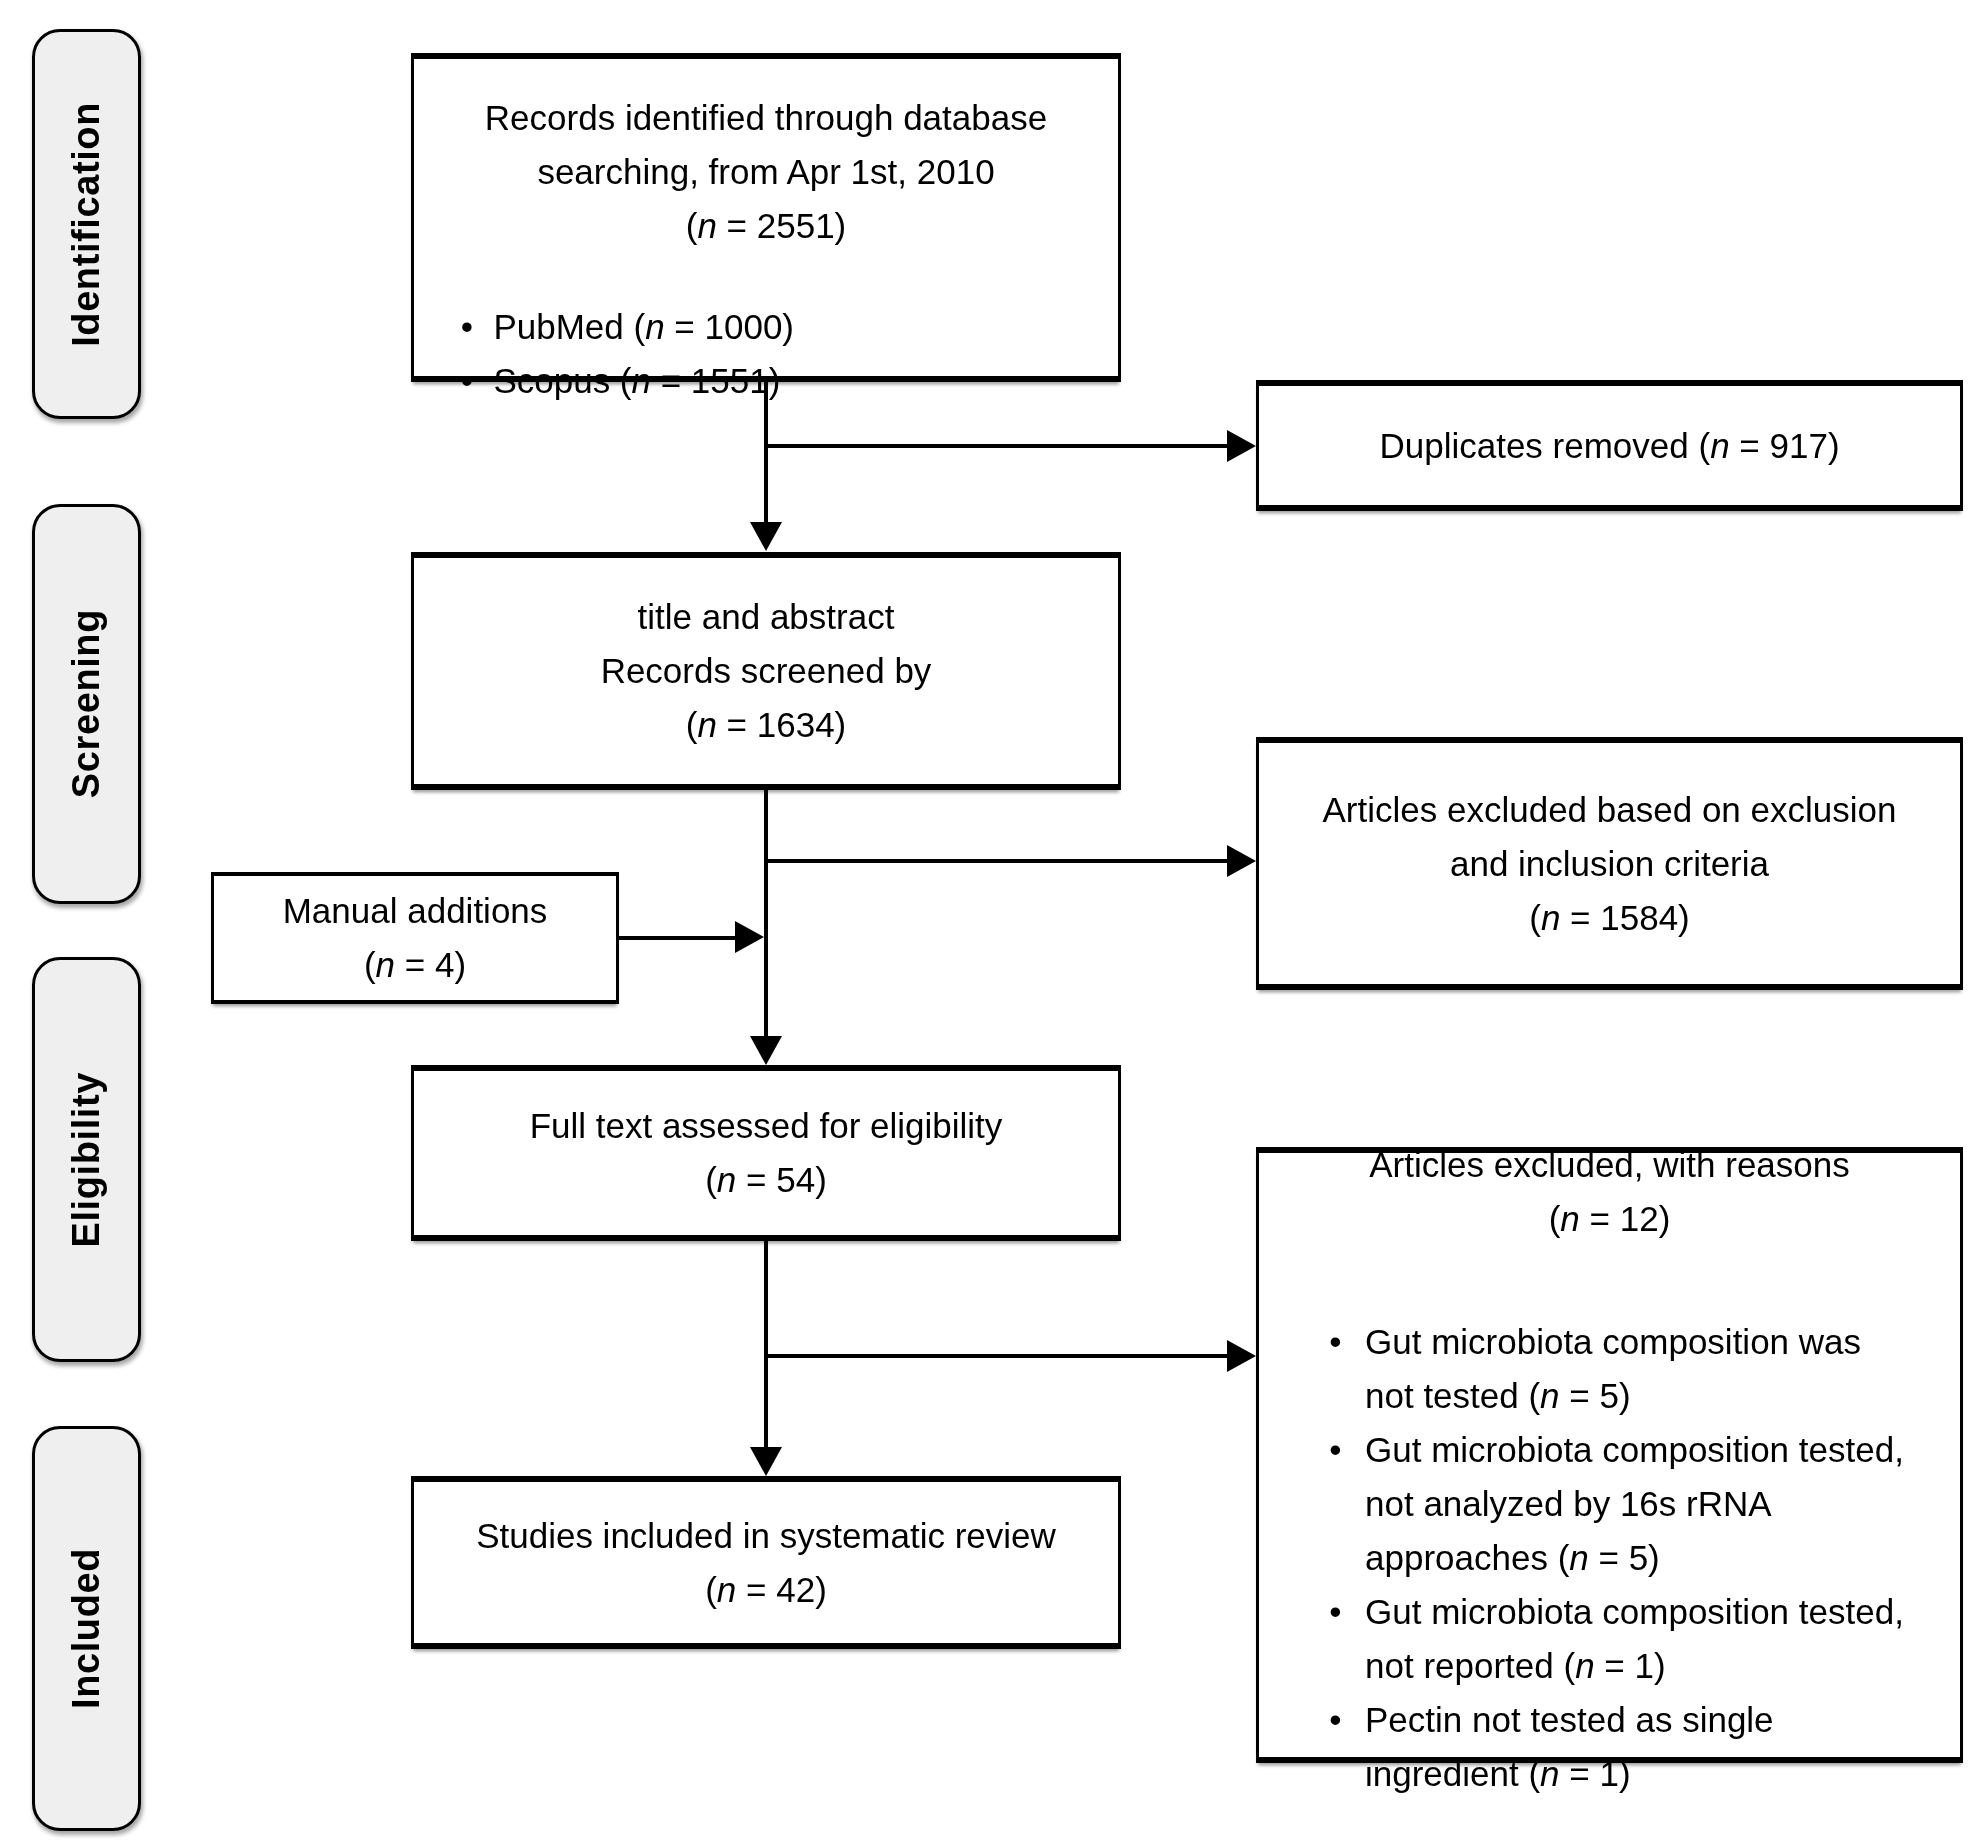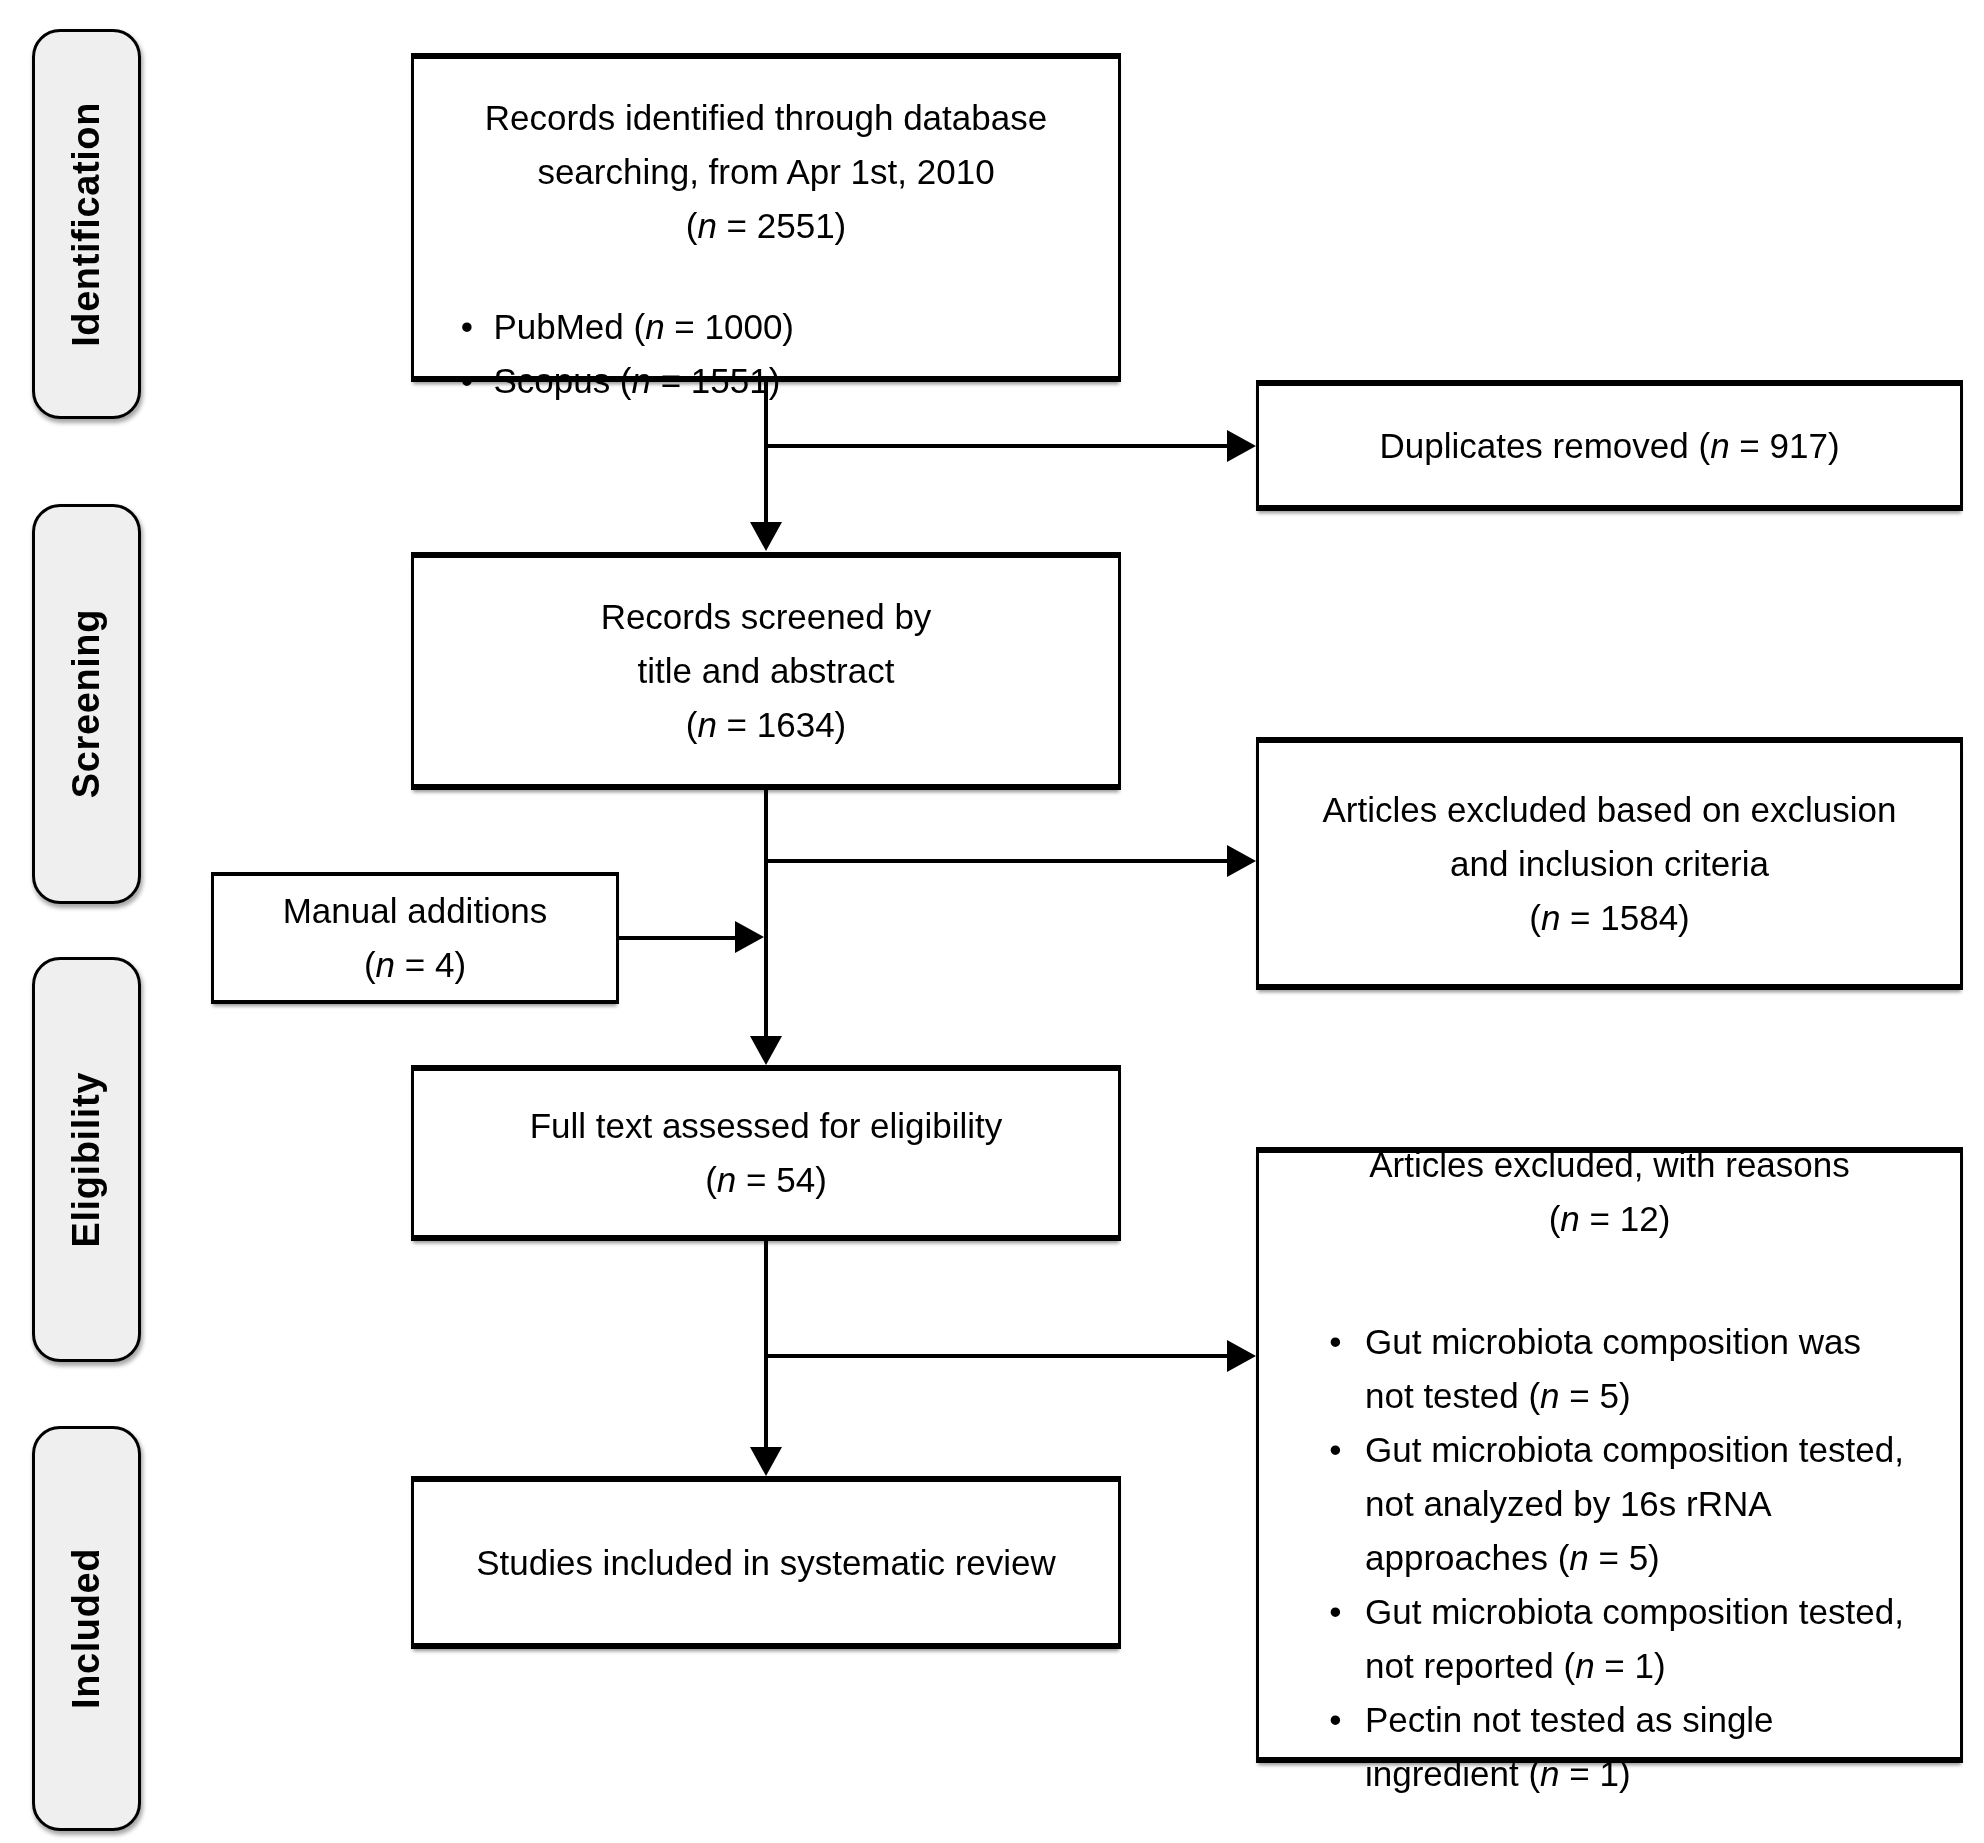--- a/index.html
+++ b/index.html
@@ -89,22 +89,22 @@
         <span class="btext"><span class="ln">Scopus (<i class="nvar">n</i> = 1551)</span></span>
       </div>
     </div>
   </div>
 
   <div class="box" style="left:1256px;top:380px;width:707px;height:131px;">
     <div class="ln">Duplicates removed (<i class="nvar">n</i> = 917)</div>
   </div>
 
   <div class="box" style="left:411px;top:552px;width:710px;height:238px;">
+    <div class="ln">title and abstract</div>
     <div class="ln">Records screened by</div>
-    <div class="ln">title and abstract</div>
     <div class="ln">(<i class="nvar">n</i> = 1634)</div>
   </div>
 
   <div class="box" style="left:1256px;top:737px;width:707px;height:253px;">
     <div class="ln">Articles excluded based on exclusion</div>
     <div class="ln">and inclusion criteria</div>
     <div class="ln">(<i class="nvar">n</i> = 1584)</div>
   </div>
 
   <div class="box" style="left:211px;top:872px;width:408px;height:132px;border-width:4.7px 3.5px;">
@@ -148,20 +148,21 @@
         <span class="btext">
           <div class="ln">Pectin not tested as single</div>
           <div class="ln">ingredient (<i class="nvar">n</i> = 1)</div>
         </span>
       </div>
     </div>
   </div>
 
   <div class="box" style="left:411px;top:1476px;width:710px;height:173px;">
     <div class="ln">Studies included in systematic review</div>
+    <div class="ln">(<i class="nvar">n</i> = 42)</div>
   </div>
 
   <div class="vline" style="left:764px;top:381px;height:144px;"></div>
   <div class="head-down" style="left:750px;top:522px;"></div>
 
   <div class="hline" style="left:766px;top:444px;width:464px;"></div>
   <div class="head-right" style="left:1227px;top:430px;"></div>
 
   <div class="vline" style="left:764px;top:789px;height:249px;"></div>
   <div class="head-down" style="left:750px;top:1036px;"></div>

